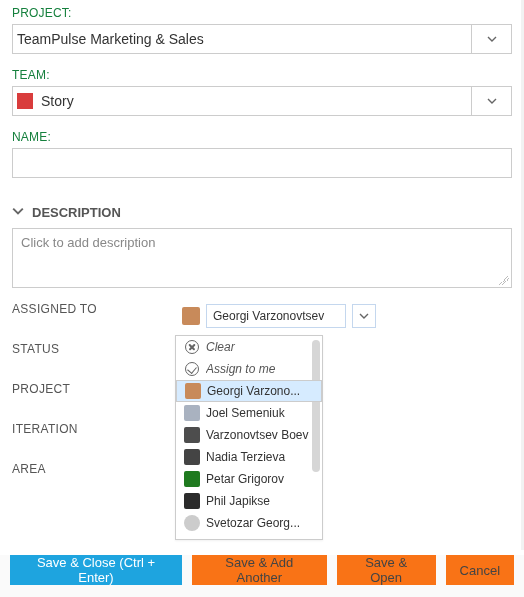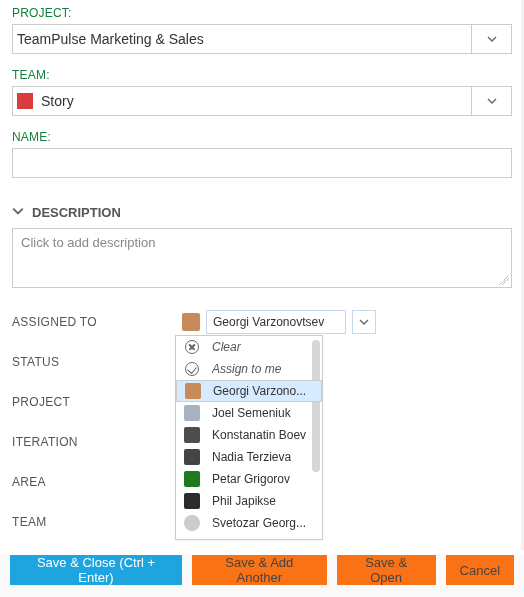--- a/index.html
+++ b/index.html
@@ -11,30 +11,30 @@
 .sel-text{flex:1}
 .caret-cell{width:40px;height:100%;border-left:1px solid #ccc;display:flex;align-items:center;justify-content:center}
 .caret{width:10px;height:10px}
 .caret svg{display:block}
 .spacer8{height:8px}
 .spacer14{height:14px}
 .story-color{width:16px;height:16px;background:#d93c3c;margin-right:8px;flex:0 0 auto}
 .section{display:flex;align-items:center;gap:8px;color:#555;font-weight:bold;font-size:13px;margin-top:13px}
 .desc{width:100%;height:60px;border:1px solid #ccc;background:#fff;color:#888;font-size:13px;padding:6px 8px;position:relative}
 .desc::after{content:"";position:absolute;right:2px;bottom:2px;width:10px;height:10px;background:linear-gradient(135deg,transparent 0,transparent 50%,#bbb 50%,#bbb 55%,transparent 55%,transparent 65%,#bbb 65%,#bbb 70%,transparent 70%)}
-.kv{display:flex;align-items:center;height:40px}
+.kv{display:flex;align-items:flex-start;height:40px}
 .kv .klabel{width:170px;font-size:12px;color:#555;letter-spacing:.3px}
 .avatar{width:18px;height:18px;border-radius:2px;background:#c88a5a;display:inline-block;flex:0 0 auto}
 .avatar.generic{background:#bbb;border-radius:50%}
 .assignee-box{display:flex;align-items:center;gap:6px;height:28px;position:relative}
 .assignee-input{width:140px;height:24px;border:1px solid #c4d7ee;padding:0 6px;font-size:12px;color:#333;background:#fff}
 .assignee-caret{width:24px;height:24px;border:1px solid #c4d7ee;display:flex;align-items:center;justify-content:center;background:#fff}
 .dropdown{position:absolute;left:175px;top:335px;width:148px;height:205px;border:1px solid #ccc;background:#fff;box-shadow:0 1px 2px rgba(0,0,0,.06);z-index:10;overflow:hidden}
 .dropdown .scrollbar{position:absolute;right:2px;top:4px;width:8px;height:132px;background:#d6d6d6;border-radius:4px}
-.dd-item{display:flex;align-items:center;gap:12px;height:22px;padding:0 8px;font-size:12px;color:#333;cursor:pointer}
+.dd-item{display:flex;align-items:center;gap:6px;height:22px;padding:0 8px;font-size:12px;color:#333;cursor:pointer}
 .dd-item .sm{width:16px;height:16px;display:flex;align-items:center;justify-content:center;flex:0 0 auto}
 .dd-item.sel{background:#d6ebff}
 .dd-item.italic{font-style:italic;color:#555}
 .dd-item .txt{white-space:nowrap;overflow:hidden;text-overflow:ellipsis;flex:1}
 .icon-circle{width:14px;height:14px;border:1.5px solid #666;border-radius:50%;position:relative}
 .icon-x::before,.icon-x::after{content:"";position:absolute;left:50%;top:50%;width:8px;height:1.5px;background:#666;border-radius:1px}
 .icon-x::before{transform:translate(-50%,-50%) rotate(45deg)}
 .icon-x::after{transform:translate(-50%,-50%) rotate(-45deg)}
 .icon-check::after{content:"";position:absolute;left:3px;top:2px;width:5px;height:7px;border:solid #666;border-width:0 1.5px 1.5px 0;transform:rotate(40deg)}
 .footer{position:absolute;left:0;bottom:0;width:100%;height:42px;background:#fafafa;display:flex;align-items:flex-start;gap:10px;padding:0 10px}
@@ -111,23 +111,20 @@
   </div>
   <div class="kv">
     <div class="klabel">PROJECT</div>
   </div>
   <div class="kv">
     <div class="klabel">ITERATION</div>
   </div>
   <div class="kv">
     <div class="klabel">AREA</div>
   </div>
-  <div class="kv">
-    <div class="klabel">TEAM</div>
-  </div>
 
 </div>
 
 <div class="dropdown">
   <div class="scrollbar"></div>
   <div class="dd-item italic">
     <span class="sm">
         <span class="icon-circle icon-x"></span>
       </span>
     <span class="txt">Clear</span>
@@ -148,21 +145,21 @@
       <div class="dd-item">
         <span class="sm">
           <span class="avatar" style="width: 16px; height: 16px; background: rgb(169, 178, 192);"></span>
         </span>
         <span class="txt">Joel Semeniuk</span>
       </div>
       <div class="dd-item">
         <span class="sm">
           <span class="avatar" style="width: 16px; height: 16px; background: rgb(77, 77, 77);"></span>
         </span>
-        <span class="txt">Konstanatin Boev</span>
+        <span class="txt">Varzonovtsev Boev</span>
       </div>
       <div class="dd-item">
         <span class="sm">
           <span class="avatar" style="width: 16px; height: 16px; background: rgb(68, 68, 68);"></span>
         </span>
         <span class="txt">Nadia Terzieva</span>
       </div>
       <div class="dd-item">
         <span class="sm">
           <span class="avatar" style="width: 16px; height: 16px; background: rgb(31, 122, 31);"></span>

